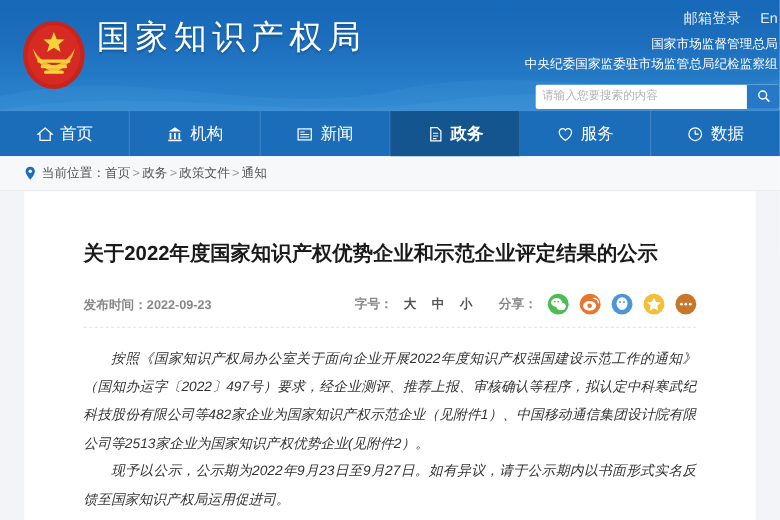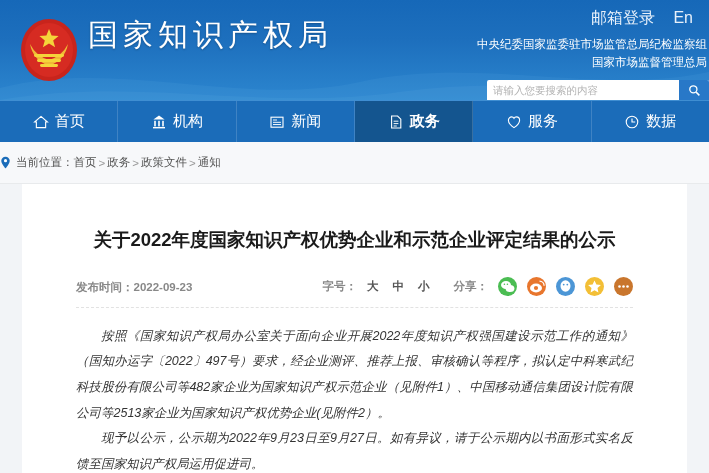--- a/index.html
+++ b/index.html
@@ -35,21 +35,21 @@
     line-height: 1.25;
   }
   .brand-en {
     font-size: 10.5px; letter-spacing: .6px; margin-top: 5px;
     color: #dbe9f7;
   }
   .top-right {
     position: absolute; right: 0; top: 8px; width: 420px; text-align: right;
   }
   .top-links {
-    font-size: 16px; color: #e7f0fa; margin-right: 16px;
+    font-size: 13px; color: #e7f0fa; margin-right: 2px;
   }
   .top-links span { margin-left: 14px; }
   .gov-lines {
     margin-top: 7px; font-size: 11.5px; color: #ffffff; line-height: 1.55;
     text-align: right; padding-right: 2px;
   }
   .search-box {
     margin-top: 8px; display: inline-flex; align-items: center;
     width: 222px; height: 22px; background: #ffffff; border-radius: 2px;
     overflow: hidden;
@@ -75,38 +75,38 @@
     gap: 6px; color: #ffffff; font-size: 15px; cursor: pointer;
     border-right: 1px solid rgba(255,255,255,.16);
     position: relative;
   }
   .nav-item:last-child { border-right: 0; }
   .nav-item.active { background: #14558f; font-weight: bold; }
   .nav-ico { width: 16px; height: 16px; display: block; }
 
   
   .crumb-bar {
-    height: 42px; background: #f7f8fa; border-bottom: 1px solid #e8eaec;
-    display: flex; align-items: center; 
+    height: 32px; background: #f7f8fa; border-bottom: 1px solid #e8eaec;
+    display: flex; align-items: center; padding-left: 22px;
     font-size: 11.5px; color: #555;
   }
   .crumb-pin { margin-right: 5px; display: inline-flex; }
   .crumb-bar a { color: #555; text-decoration: none; }
   .crumb-sep { color: #999; margin: 0 2px; }
 
   
   .body-wrap {
     position: relative; background: #f2f4f7; height: 299px; padding: 0 22px;
   }
   .card {
     background: #ffffff; height: 299px; padding: 30px 54px 0 54px;
     position: relative;
   }
   .title {
-    text-align: center; font-size: 18.5px; font-weight: bold; color: #1a1a1a;
+    text-align: left; font-size: 18.5px; font-weight: bold; color: #1a1a1a;
     line-height: 1.5; margin-top: 12px;
   }
   .meta-row {
     margin-top: 26px; display: flex; align-items: center;
     font-size: 11.5px; color: #888; border-bottom: 1px dashed #e2e2e2;
     padding-bottom: 12px; position: relative; font-weight: bold;
   }
   .meta-pub { flex: 0 0 auto; }
   .meta-right {
     position: absolute; right: 0; top: -3px;
@@ -164,22 +164,22 @@
     <div class="brand">
       <div class="brand-cn">国家知识产权局</div>
     </div>
 
     <div class="top-right">
       <div class="top-links">
         <span>邮箱登录</span>
         <span>En</span>
       </div>
       <div class="gov-lines">
+        <div>国家市场监督管理总局</div>
         <div>中央纪委国家监委驻市场监管总局纪检监察组</div>
-        <div>国家市场监督管理总局</div>
       </div>
       <div style="text-align:right;">
         <div class="search-box">
           <input type="text" placeholder="请输入您要搜索的内容" style="">
           <button class="search-btn">
             <svg width="13" height="13" viewBox="0 0 16 16">
               <circle cx="6.6" cy="6.6" r="4.4" fill="none" stroke="#ffffff" stroke-width="1.6"></circle>
               <line x1="10" y1="10" x2="14" y2="14" stroke="#ffffff" stroke-width="1.8"></line>
             </svg>
           </button>

